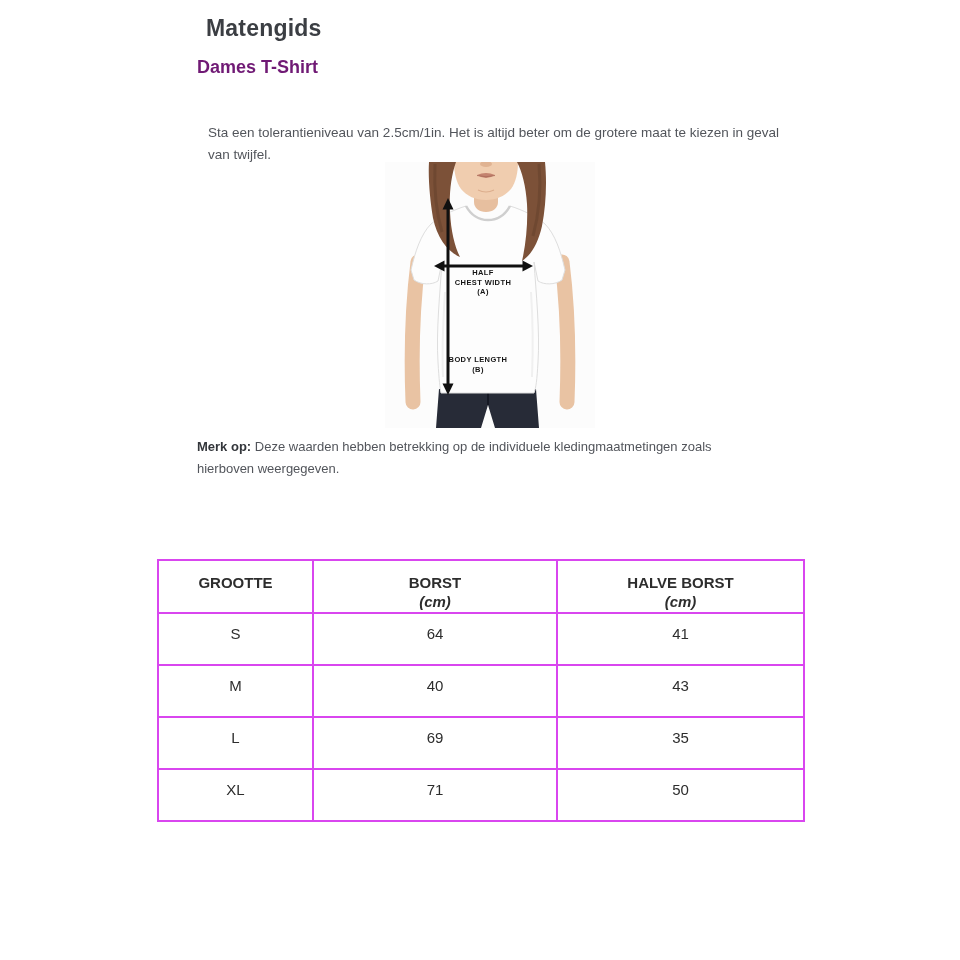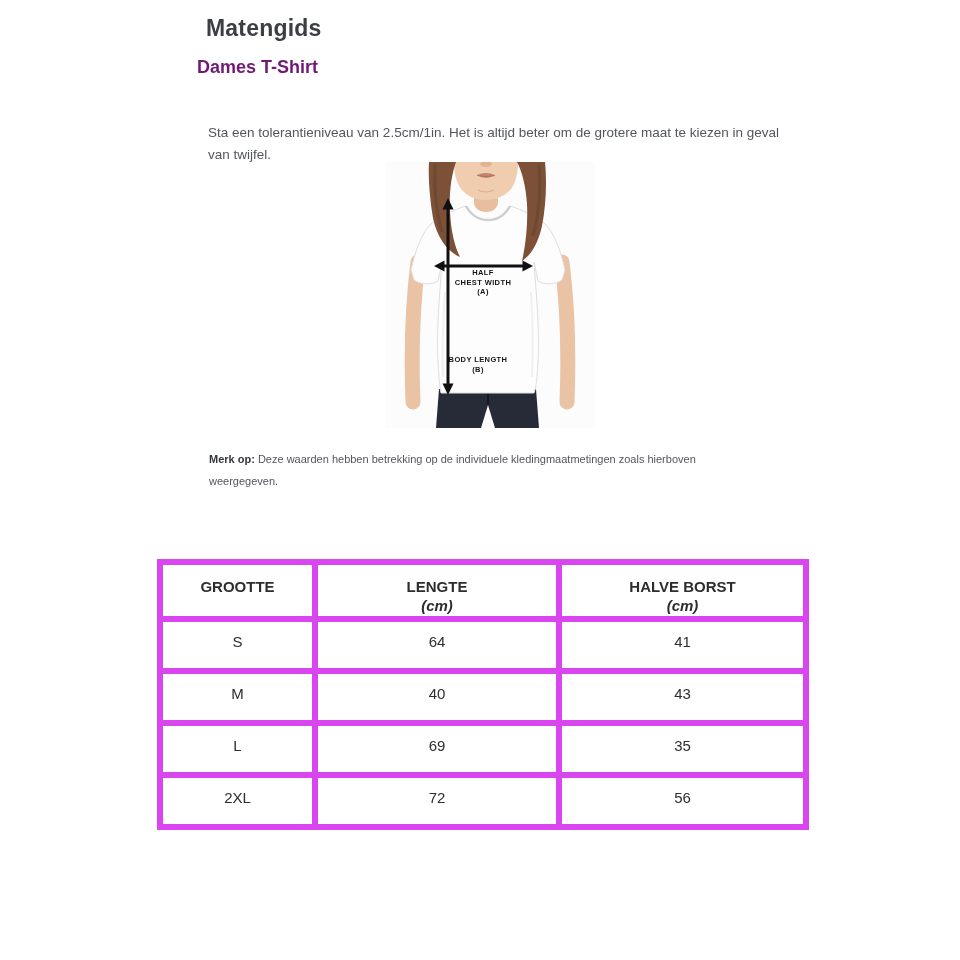--- a/index.html
+++ b/index.html
@@ -14,32 +14,32 @@
   .product-title {
     position:absolute; left:197px; top:57px;
     font-size:18px; font-weight:600; color:#701a75; margin:0;
   }
   .intro-text {
     position:absolute; left:197px; top:111px; width:592px;
     font-size:13.5px; line-height:22px; color:#52555b; margin:11px;
   }
   .note-text {
     position:absolute; left:197px; top:436px; width:552px;
-    font-size:11px; line-height:22px; color:#52555b; margin:12px;
+    font-size:13px; line-height:22px; color:#52555b; margin:0;
   }
   .note-text b { color:#33363b; font-weight:700; }
   .photo {
     position:absolute; left:385px; top:162px; width:210px; height:288px;
   }
   table.sizes {
     position:absolute; left:157px; top:559px; width:646px;
     border-collapse:collapse; table-layout:fixed;
   }
   .sizes th, .sizes td {
-    border:6px solid #d946ef; text-align:center; vertical-align:top;
+    border:2px solid #d946ef; text-align:center; vertical-align:top;
     box-sizing:border-box; color:#2d2d2d;
   }
   .sizes th {
     height:53px; padding-top:12px; font-size:15px; font-weight:700; line-height:19px;
   }
   .sizes td {
     height:52px; padding-top:11px; font-size:15px; font-weight:400;
   }
   .th-sub { font-weight:700;font-style:italic; }
 </style>
@@ -117,21 +117,21 @@
     <col style="width:244px">
     <col style="width:247px">
   </colgroup>
   <thead>
     <tr>
       <th>
         <div>GROOTTE</div>
           <div class="th-sub"></div>
       </th>
       <th>
-        <div>LENGTE</div>
+        <div>BORST</div>
           <div class="th-sub">(cm)</div>
       </th>
       <th>
         <div>HALVE BORST</div>
           <div class="th-sub">(cm)</div>
       </th>
     </tr>
   </thead>
   <tbody>
       <tr>
@@ -143,18 +143,18 @@
         <td>M</td>
         <td>40</td>
         <td>43</td>
       </tr>
       <tr>
         <td>L</td>
         <td>69</td>
         <td>35</td>
       </tr>
       <tr>
-        <td>2XL</td>
-        <td>72</td>
-        <td>56</td>
+        <td>XL</td>
+        <td>71</td>
+        <td>50</td>
       </tr>
     </tbody>
 </table>
 
 </body></html>

